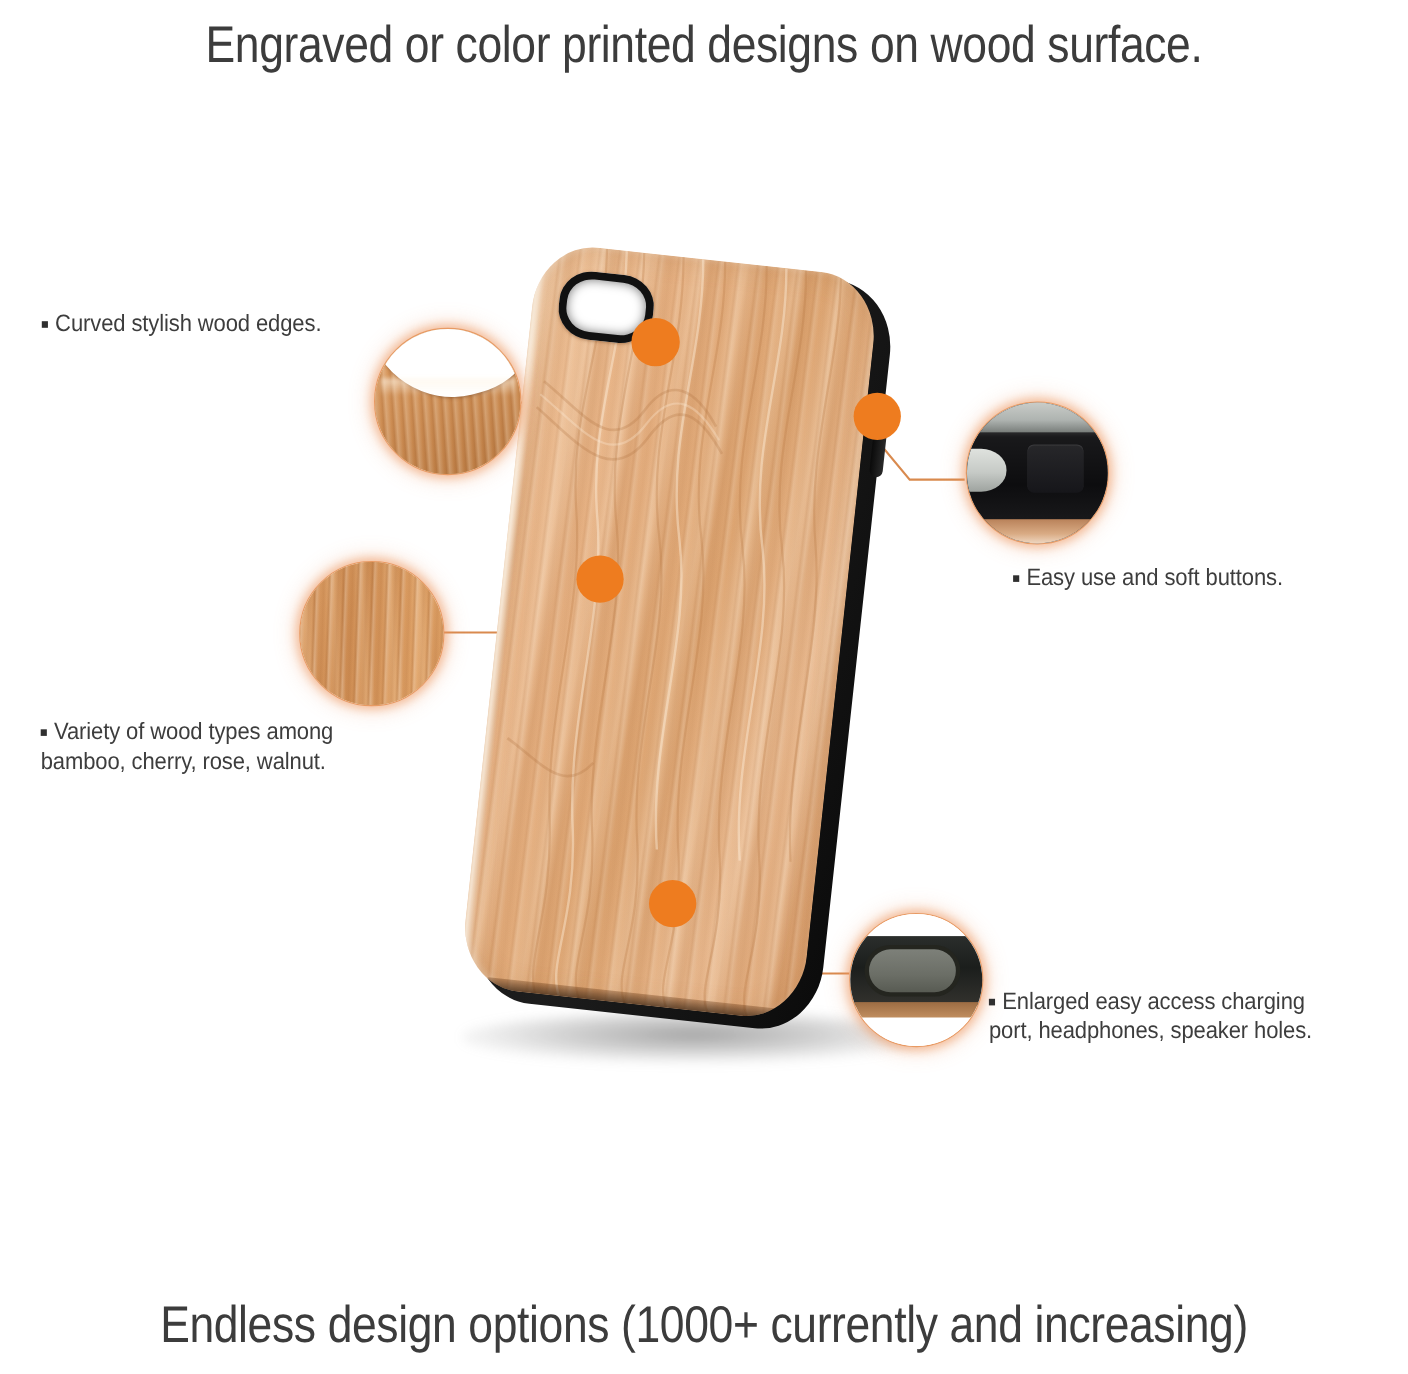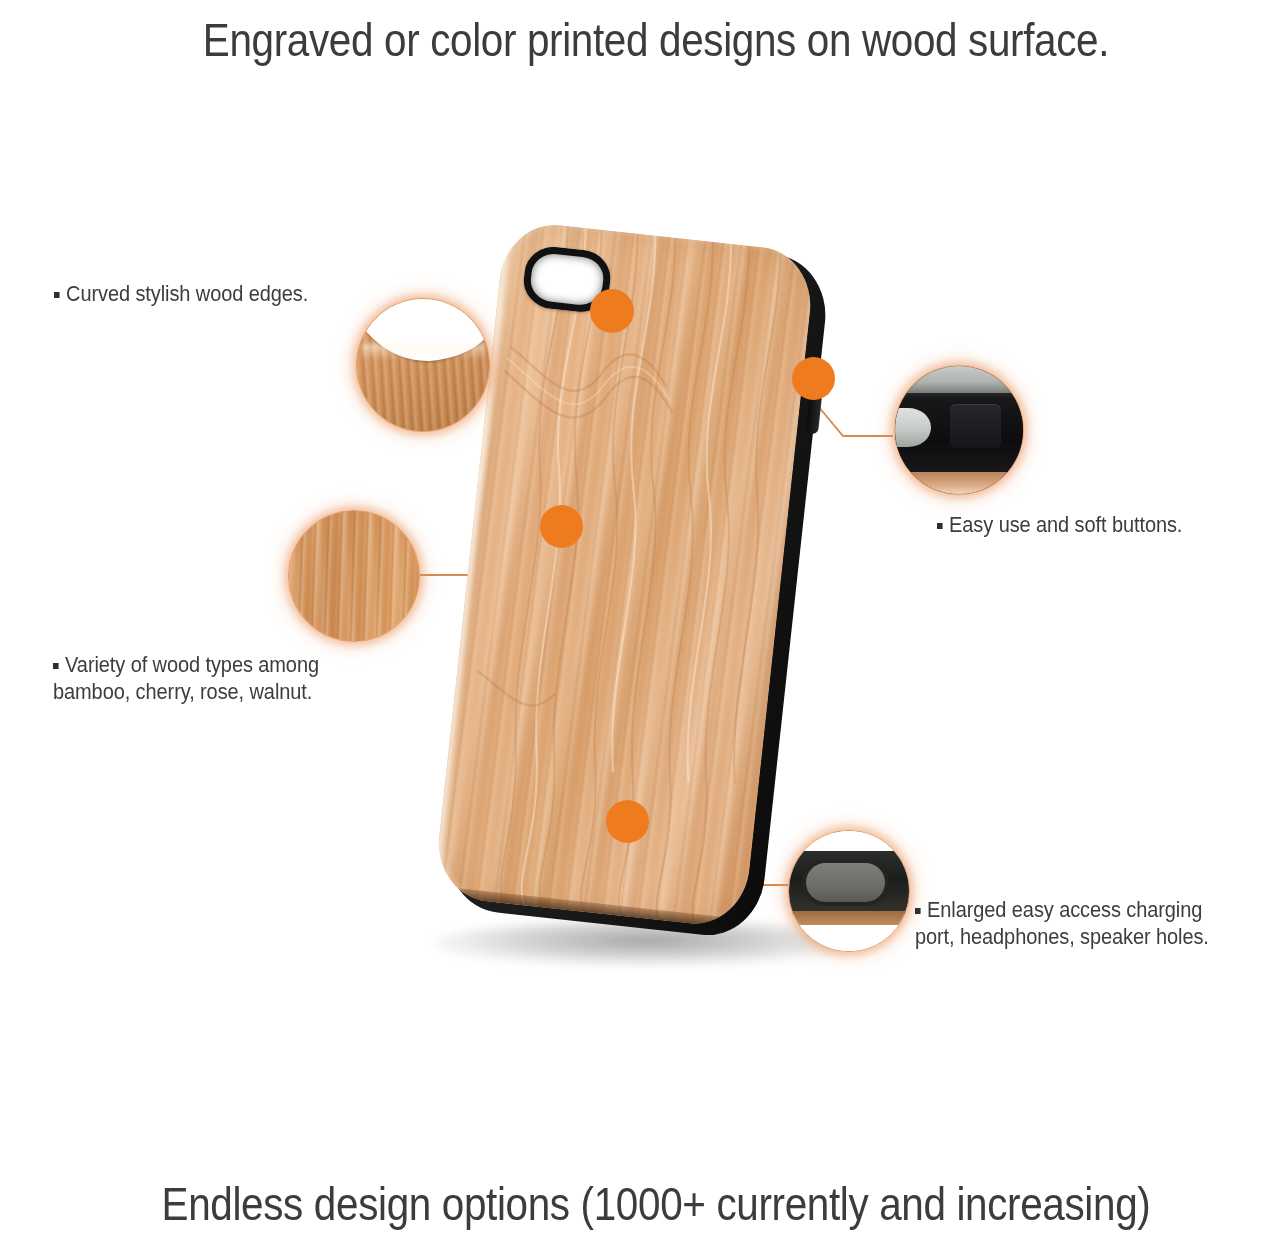--- a/index.html
+++ b/index.html
@@ -12,21 +12,20 @@
     font-family: "Liberation Sans", sans-serif;
     color: #3a3a3a;
   }
 
   #stage {
     position: relative;
     width: 1260px;
     height: 1249px;
     background: #ffffff;
     overflow: hidden;
-    margin-left: 16px;
   }
 
   
   .heading {
     position: absolute;
     left: 0;
     width: 1280px;
     text-align: center;
     color: #3c3c3c;
     font-size: 47px;

